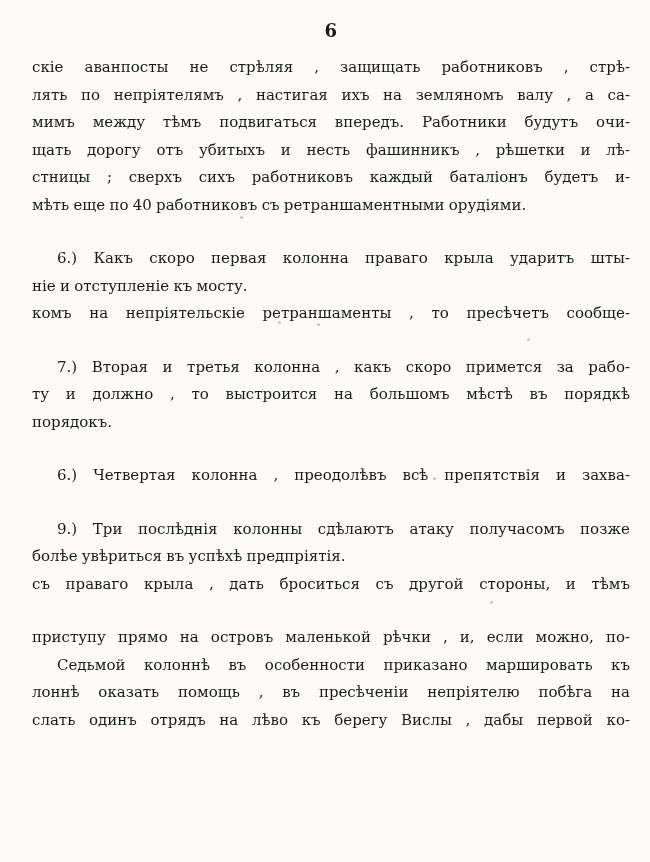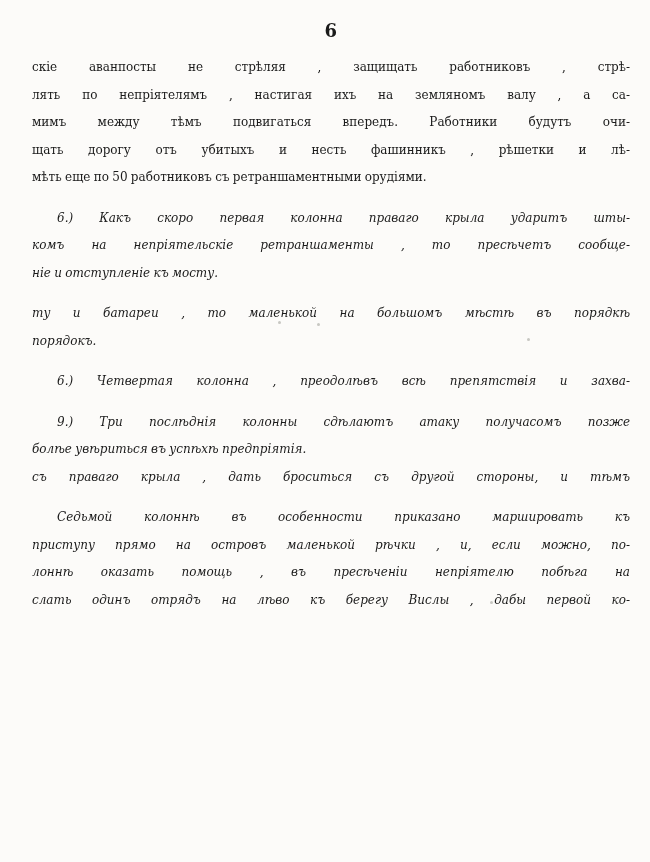--- a/index.html
+++ b/index.html
@@ -19,25 +19,25 @@
     margin-left: 32px;
     text-align: center;
     font-size: 18px;
     font-weight: 700;
     line-height: 22px;
     letter-spacing: 0.5px;
   }
   .text-block {
     margin: 12px 20px 0 32px;
     width: 598px;
-    font-size: 12px;
+    font-size: 15px;
     line-height: 27.5px;
   }
   .para { margin: 0; }
-  .para + .para { margin-top: 13px; font-style: italic; }
+  .para + .para { margin-top: 26px; }
   .line {
     height: 27.5px;
     overflow: hidden;
     text-align: justify;
     text-align-last: justify;
     word-spacing: -0.5px;
     white-space: normal;
   }
   .line.left {
     text-align: left;
@@ -59,47 +59,49 @@
 
   <div class="page-number">6</div>
 
   <div class="text-block">
 
     <div class="para">
       <div class="line">скіе аванпосты не стрѣляя , защищать работниковъ , стрѣ-</div>
       <div class="line">лять по непріятелямъ , настигая ихъ на земляномъ валу , а са-</div>
       <div class="line">мимъ между тѣмъ подвигаться впередъ. Работники будутъ очи-</div>
       <div class="line">щать дорогу отъ убитыхъ и несть фашинникъ , рѣшетки и лѣ-</div>
-      <div class="line left">мѣть еще по 50 работниковъ съ ретраншаментными орудіями.</div>
+      <div class="line">стницы ; сверхъ сихъ работниковъ каждый баталіонъ будетъ и-</div>
+      <div class="line left">мѣть еще по 40 работниковъ съ ретраншаментными орудіями.</div>
     </div>
 
     <div class="para">
       <div class="line indent">6.) Какъ скоро первая колонна праваго крыла ударитъ шты-</div>
+      <div class="line left">ніе и отступленіе къ мосту.</div>
       <div class="line">комъ на непріятельскіе ретраншаменты , то пресѣчетъ сообще-</div>
-      <div class="line left">ніе и отступленіе къ мосту.</div>
     </div>
 
     <div class="para">
-      <div class="line">ту и батареи , то маленькой на большомъ мѣстѣ въ порядкѣ</div>
+      <div class="line indent">7.) Вторая и третья колонна , какъ скоро примется за рабо-</div>
+      <div class="line">ту и должно , то выстроится на большомъ мѣстѣ въ порядкѣ</div>
       <div class="line left">порядокъ.</div>
     </div>
 
     <div class="para">
       <div class="line indent">6.) Четвертая колонна , преодолѣвъ всѣ препятствія и захва-</div>
     </div>
 
     <div class="para">
       <div class="line indent">9.) Три послѣднія колонны сдѣлаютъ атаку получасомъ позже</div>
       <div class="line left">болѣе увѣриться въ успѣхѣ предпріятія.</div>
       <div class="line">съ праваго крыла , дать броситься съ другой стороны, и тѣмъ</div>
     </div>
 
     <div class="para">
+      <div class="line">приступу прямо на островъ маленькой рѣчки , и, если можно, по-</div>
       <div class="line indent">Седьмой колоннѣ въ особенности приказано маршировать къ</div>
-      <div class="line">приступу прямо на островъ маленькой рѣчки , и, если можно, по-</div>
       <div class="line">лоннѣ оказать помощь , въ пресѣченіи непріятелю побѣга на</div>
       <div class="line">слать одинъ отрядъ на лѣво къ берегу Вислы , дабы первой ко-</div>
     </div>
 
 
   </div>
 
   <div class="speck" style="left:240px; top:216px;"></div>
   <div class="speck" style="left:278px; top:321px;"></div>
   <div class="speck" style="left:317px; top:323px;"></div>

